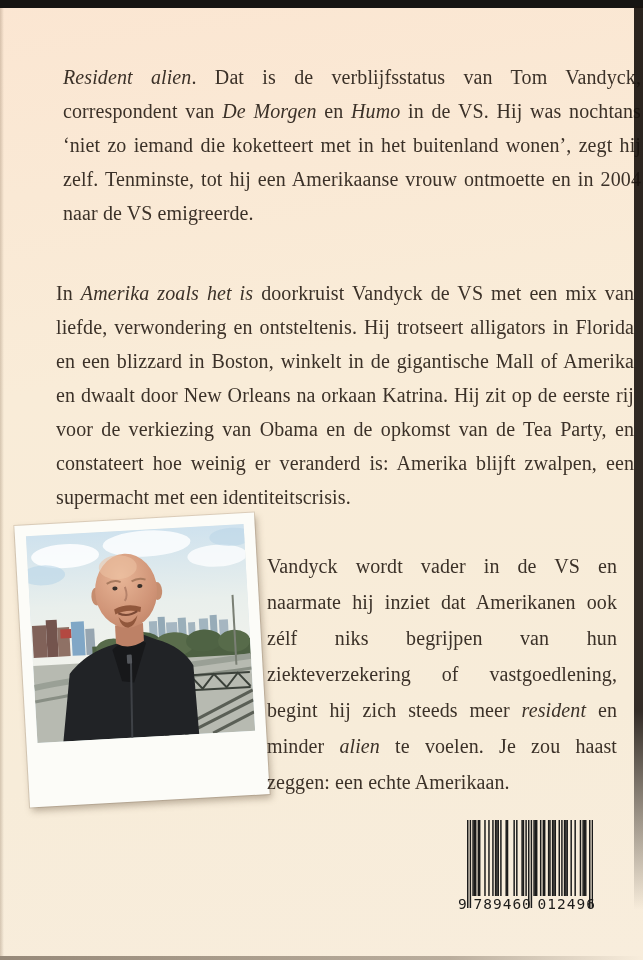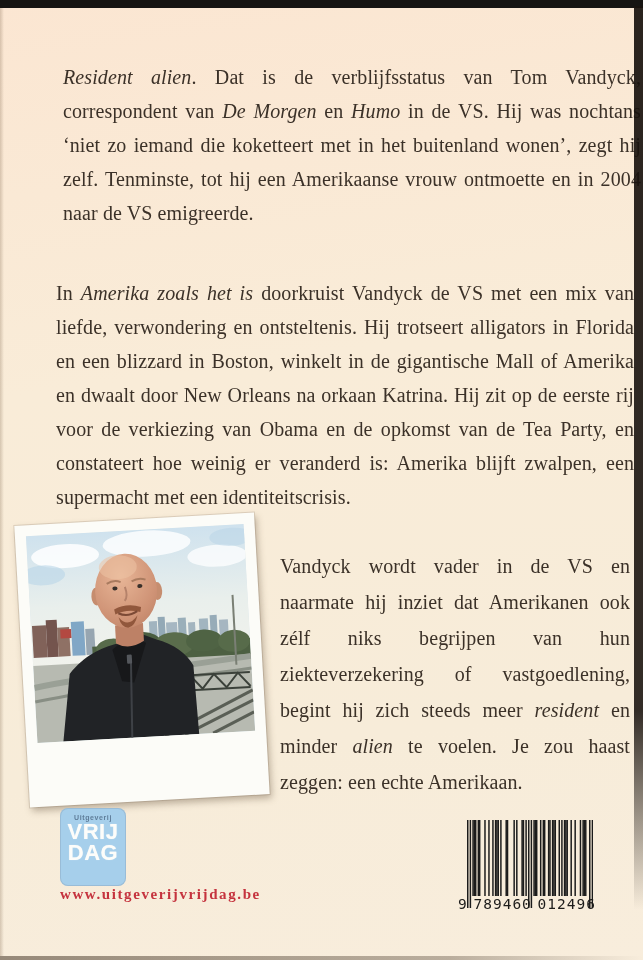--- a/index.html
+++ b/index.html
@@ -13,21 +13,21 @@
   .edge-bottom{position:absolute;left:0;bottom:0;width:100%;height:4px;
                background:linear-gradient(to right,rgba(70,55,40,.55) 0%,rgba(70,55,40,.35) 70%,rgba(70,55,40,0) 100%);}
   .edge-left{position:absolute;left:0;top:8px;width:4px;height:948px;
              background:linear-gradient(to right,rgba(120,95,70,.28),rgba(120,95,70,0));}
 
   .para{position:absolute;color:#3b3128;font-size:20px;line-height:34px;
         text-align:justify;letter-spacing:.1px;}
   .para i{font-style:italic;}
   #p1{left:38px;top:40px;width:578px;margin-left:25px;}
   #p2{left:56px;top:256px;width:578px;}
-  #p3{left:280px;top:528px;width:350px;line-height:36px;}
+  #p3{left:267px;top:528px;width:350px;line-height:36px;}
 
   
   .polaroid{position:absolute;left:22px;top:519px;width:240px;height:282px;
             background:#fcfcf8;box-sizing:border-box;padding:11px 11px 64px 11px;
             transform:rotate(-3.2deg);transform-origin:50% 50%;
             box-shadow:2px 4px 7px rgba(90,70,50,.38),0 0 0 1px rgba(150,130,110,.25);}
   .polaroid .photo{width:100%;height:100%;display:block;background:#dde7ea;}
 
   
   .logo{position:absolute;left:60px;top:808px;width:66px;height:78px;border-radius:8px;
@@ -140,27 +140,21 @@
         <path d="M96,56 Q99,66 95,70" stroke="#b5826a" stroke-width="2" fill="none"></path>
         <path d="M84,78 Q97,72 111,77 L110,82 Q97,78 85,83 Z" fill="#91573c"></path>
         <path d="M88,82 Q97,87 107,81" stroke="#7c4a36" stroke-width="2" fill="none"></path>
         <path d="M88,86 Q97,98 107,85 Q104,96 97,97 Q90,96 88,86 Z" fill="#91573c"></path>
       </g>
     </svg>
   </div>
 
   <p class="para" id="p3"><span>Vandyck wordt vader in de VS en naarmate hij inziet dat Amerikanen ook zélf niks begrijpen van hun ziekteverzekering of vastgoedlening, begint hij zich steeds meer </span><i>resident</i><span> en minder </span><i>alien</i><span> te voelen. Je zou haast zeggen: een echte Amerikaan.</span></p>
 
-  <div class="logo">
-    <span class="logo-top">Uitgeverij</span>
-    <span class="logo-big">VRIJ</span>
-    <span class="logo-big">DAG</span>
-  </div>
-
-  <div class="website">www.uitgeverijvrijdag.be</div>
+
 
   <div class="barcode" aria-label="9 789460 010484">
     <svg id="barcode-bars" width="126" height="88" viewBox="0 0 126 88" xmlns="http://www.w3.org/2000/svg">
         <rect x="0.00" y="0" width="1.48" height="88" fill="#1b1b1b"></rect>
         <rect x="2.65" y="0" width="1.48" height="88" fill="#1b1b1b"></rect>
         <rect x="5.31" y="0" width="1.48" height="76" fill="#1b1b1b"></rect>
         <rect x="6.63" y="0" width="1.48" height="76" fill="#1b1b1b"></rect>
         <rect x="7.96" y="0" width="1.48" height="76" fill="#1b1b1b"></rect>
         <rect x="10.61" y="0" width="1.48" height="76" fill="#1b1b1b"></rect>
         <rect x="11.94" y="0" width="1.48" height="76" fill="#1b1b1b"></rect>

